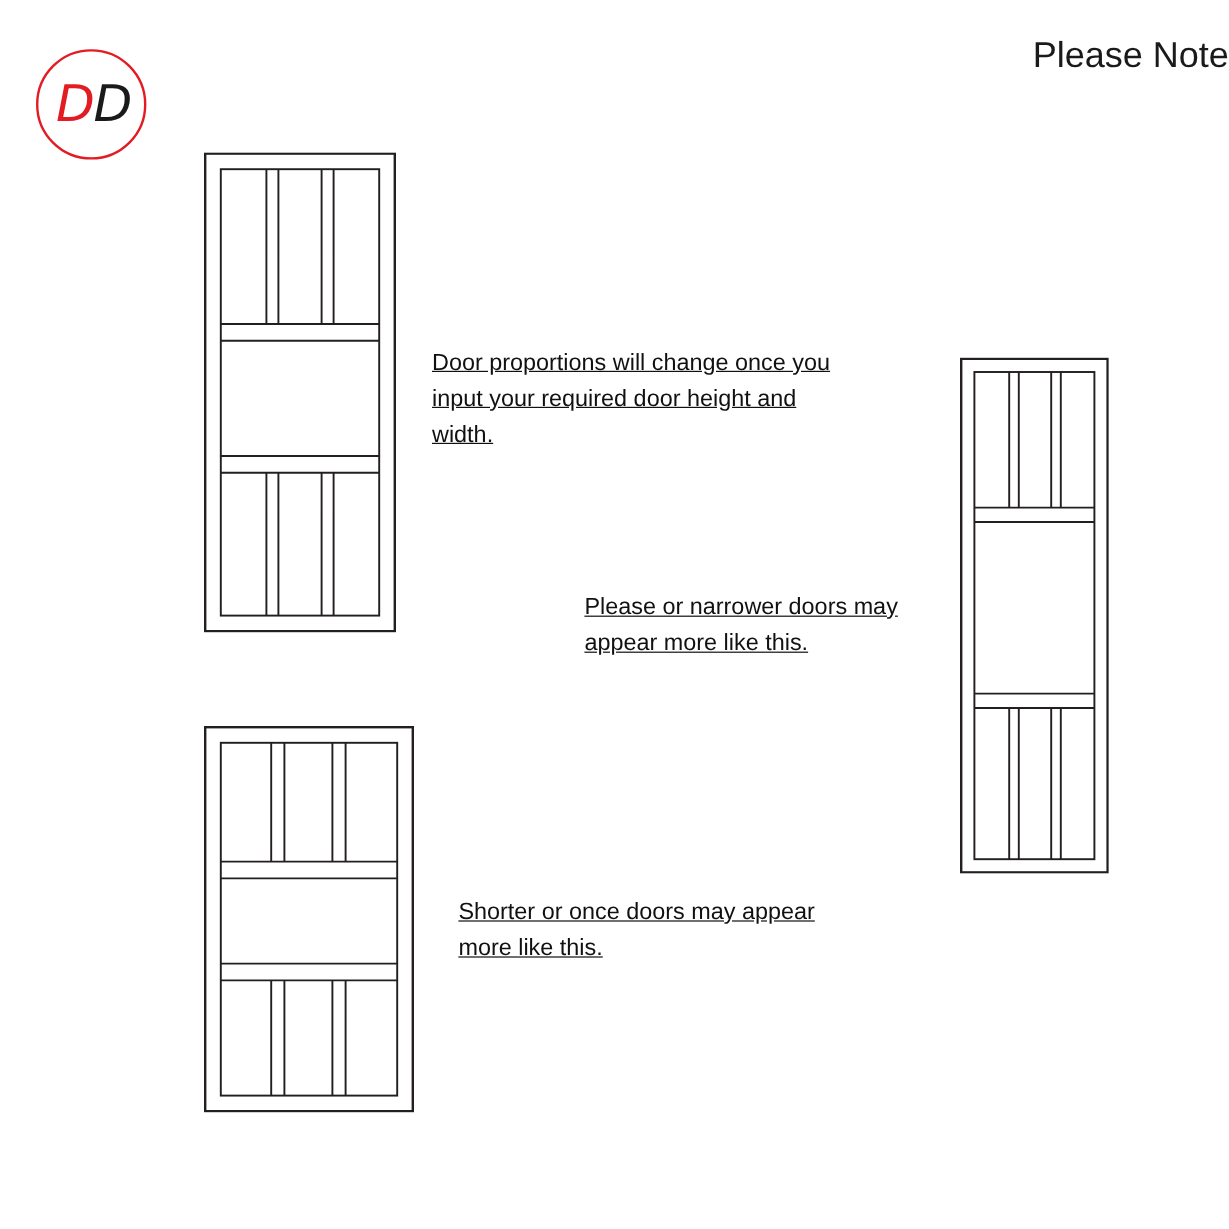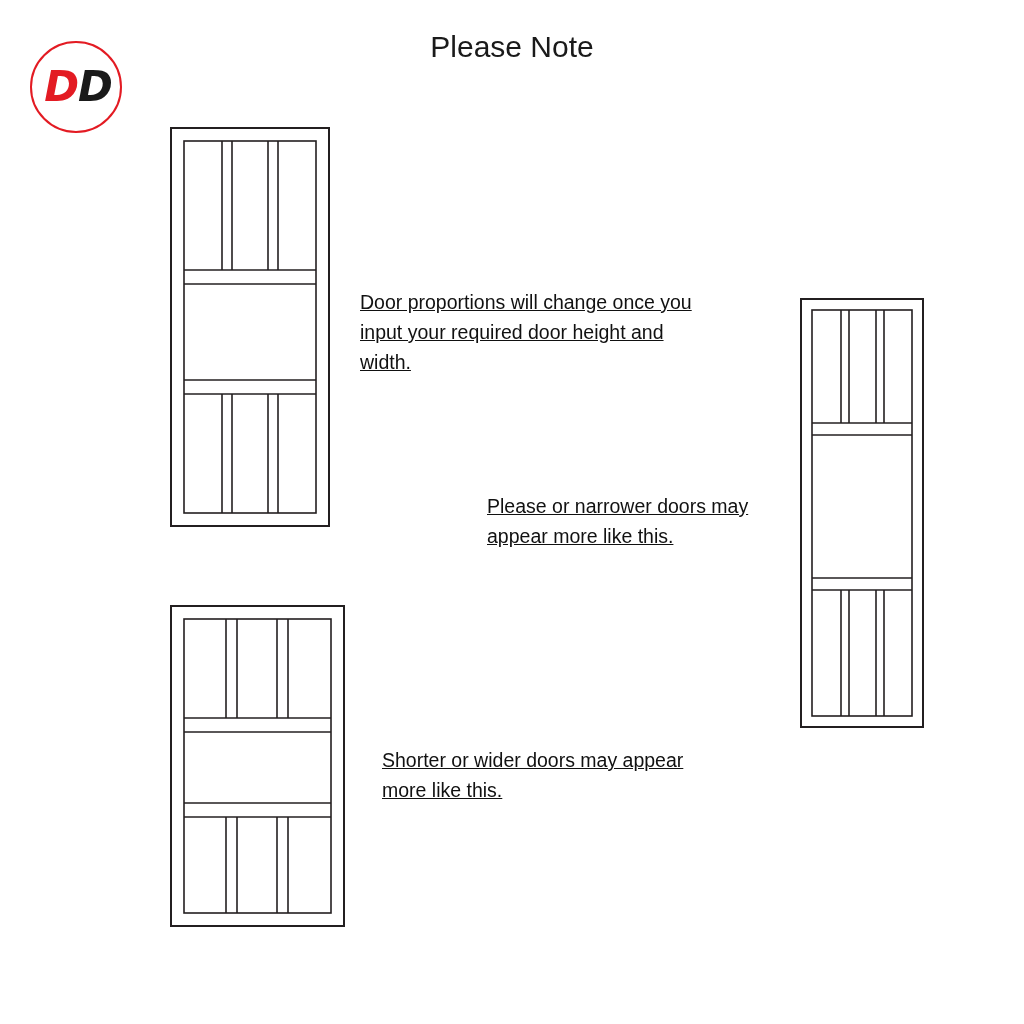--- a/index.html
+++ b/index.html
@@ -36,34 +36,34 @@
   .logo-text {
     position: absolute;
     left: 0;
     top: 0;
     width: 96px;
     height: 92px;
     line-height: 92px;
     text-align: center;
     font-family: "DejaVu Sans", sans-serif;
     font-size: 42px;
-    font-weight: bold;
+    font-weight: normal;
     font-style: italic;
     letter-spacing: -1px;
   }
   .logo-d1 { color: #e31b23; }
   .logo-d2 { color: #1a1a1a; }
 
   
   .page-title {
     position: absolute;
     left: 0;
     top: 30px;
     width: 1024px;
-    text-align: center;
+    text-align: right;
     font-size: 30px;
     font-weight: normal;
     color: #1a1a1a;
   }
 
   
   .caption {
     position: absolute;
     font-size: 19.5px;
     line-height: 30px;
@@ -155,13 +155,13 @@
     <line class="thin" x1="118" y1="14" x2="118" y2="113"></line>
     <line class="thin" x1="56" y1="212" x2="56" y2="308"></line>
     <line class="thin" x1="67" y1="212" x2="67" y2="308"></line>
     <line class="thin" x1="107" y1="212" x2="107" y2="308"></line>
     <line class="thin" x1="118" y1="212" x2="118" y2="308"></line>
   </svg>
 </div>
 
 <div class="caption" id="caption-main">Door proportions will change once you input your required door height and width.</div>
 <div class="caption" id="caption-taller">Please or narrower doors may appear more like this.</div>
-<div class="caption" id="caption-shorter">Shorter or wider doors may appear more like this.</div>
+<div class="caption" id="caption-shorter">Shorter or once doors may appear more like this.</div>
 
 </body></html>

